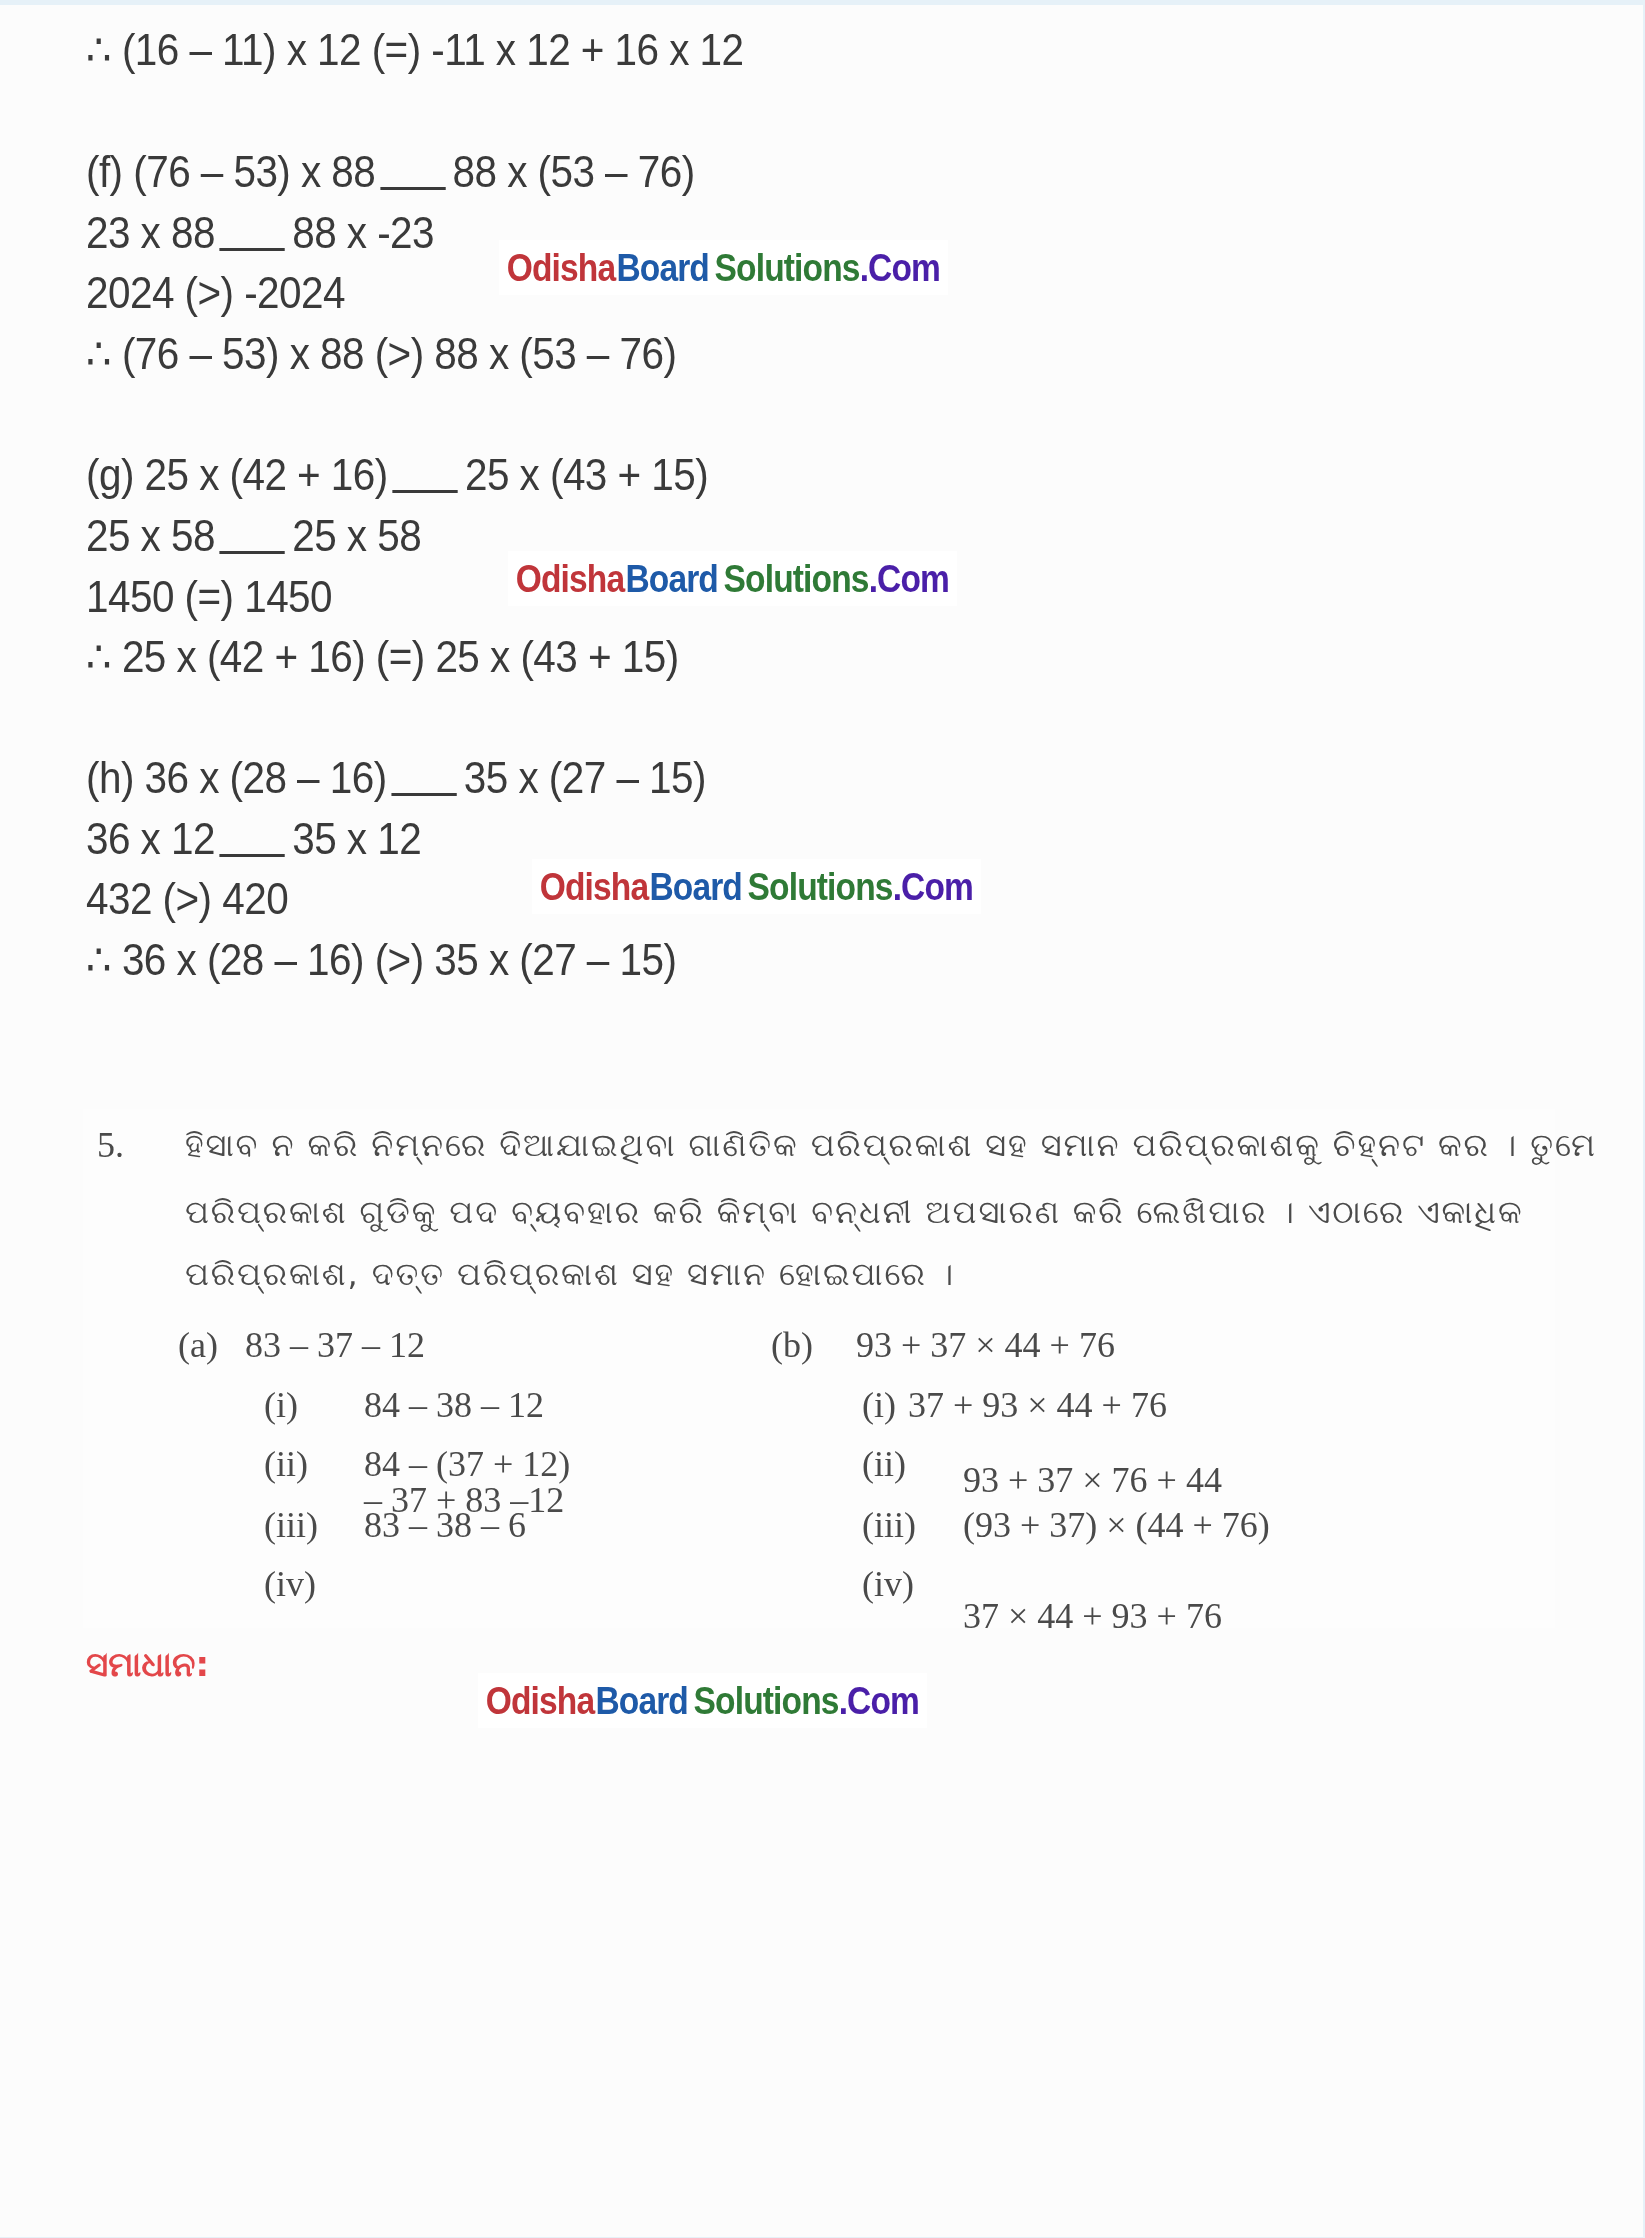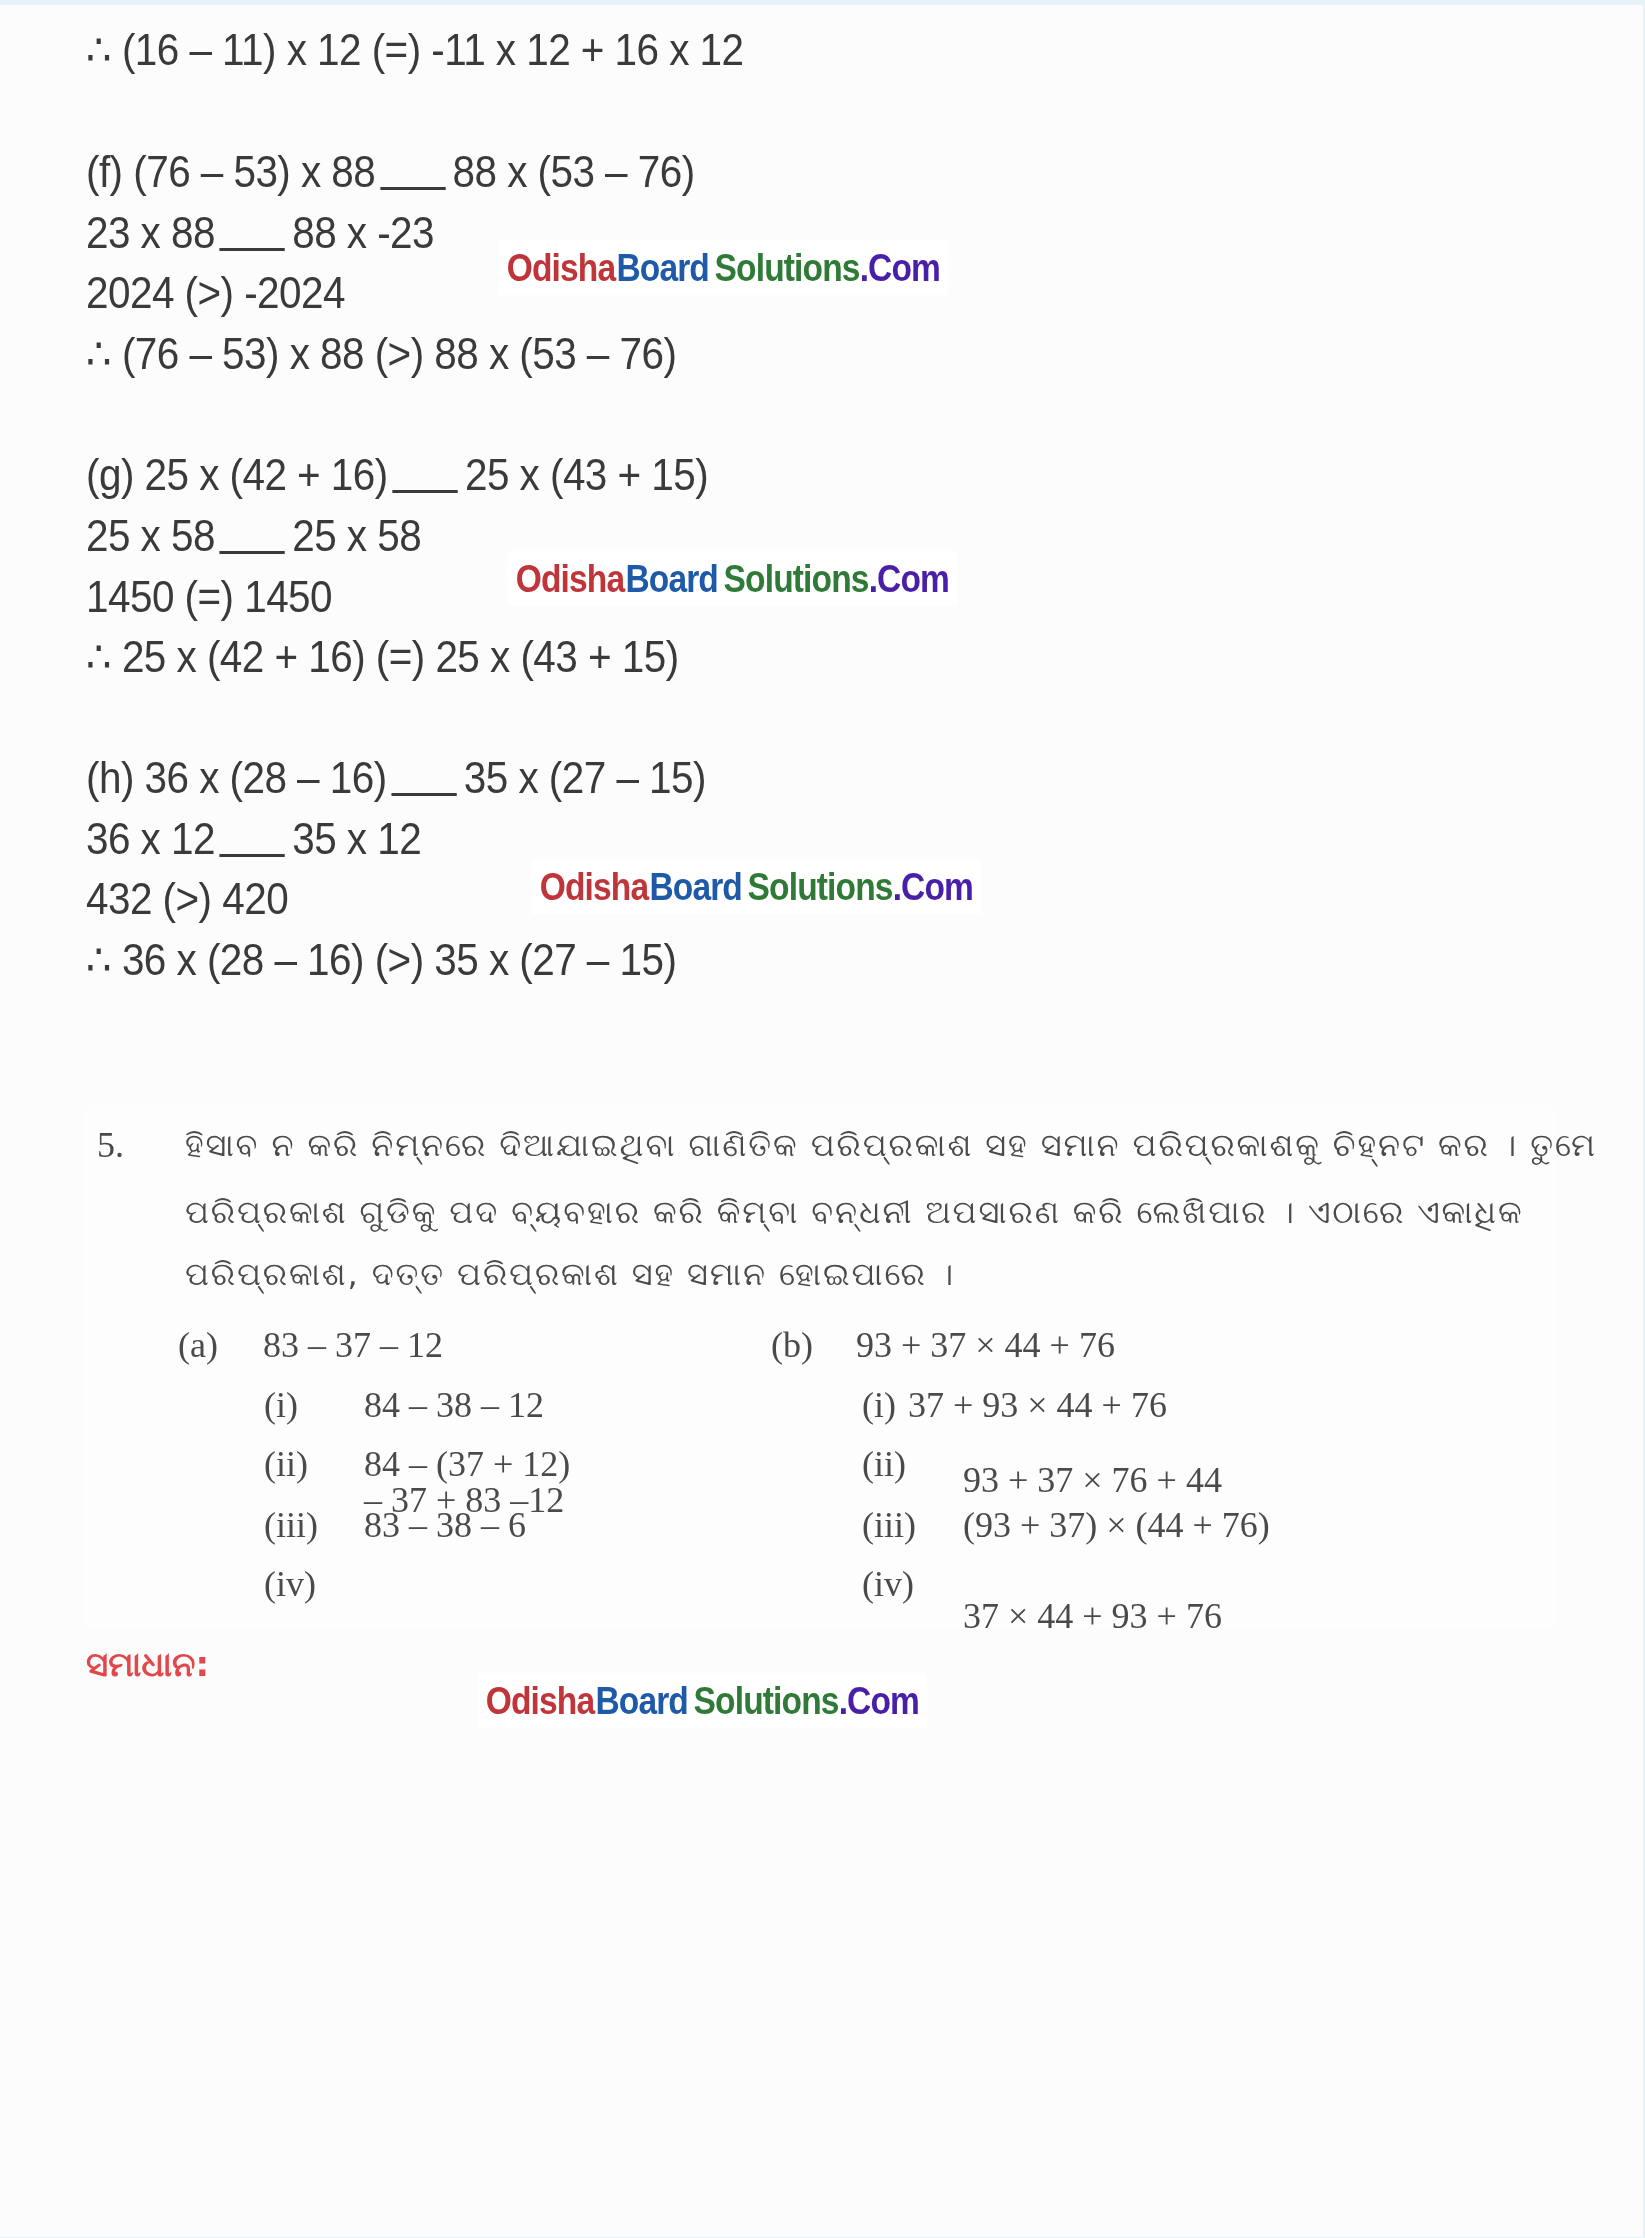--- a/index.html
+++ b/index.html
@@ -117,21 +117,21 @@
 <div class="line" style="top:934px;">∴ 36 x (28 – 16) (&gt;) 35 x (27 – 15)</div>
 <div class="wm" style="left:532px; top:859px;"><span class="w1">Odisha</span><span class="w2">Board</span><span class="w3">Solutions</span><span class="w4">.Com</span></div>
 
 <div class="q5box"></div>
 <div class="qnum serif">5.</div>
 <div class="odia" style="top:1125px;">ହିସାବ ନ କରି ନିମ୍ନରେ ଦିଆଯାଇଥିବା ଗାଣିତିକ ପରିପ୍ରକାଶ ସହ ସମାନ ପରିପ୍ରକାଶକୁ ଚିହ୍ନଟ କର । ତୁମେ</div>
 <div class="odia" style="top:1192px;">ପରିପ୍ରକାଶ ଗୁଡିକୁ ପଦ ବ୍ୟବହାର କରି କିମ୍ବା ବନ୍ଧନୀ ଅପସାରଣ କରି ଲେଖିପାର । ଏଠାରେ ଏକାଧିକ</div>
 <div class="odia" style="top:1254px;text-align:right;">ପରିପ୍ରକାଶ, ଦତ୍ତ ପରିପ୍ରକାଶ ସହ ସମାନ ହୋଇପାରେ ।</div>
 
 <div class="opt" style="left:178px; top:1325px;">(a)</div>
-<div class="opt" style="left:263px; top:1325px;">83 – 37 – 12</div>
+<div class="opt" style="left:245px; top:1325px;">83 – 37 – 12</div>
 
 <div class="opt" style="left:264px; top:1385px;">(i)</div>
 <div class="opt" style="left:364px; top:1385px;text-align:center;">84 – 38 – 12</div>
 <div class="opt" style="left:264px; top:1444px;">(ii)</div>
 <div class="opt" style="left:364px; top:1444px;">84 – (37 + 12)</div>
 <div class="opt" style="left:264px; top:1505px;">(iii)</div>
 <div class="opt" style="left:364px; top:1505px;">83 – 38 – 6</div>
 <div class="opt" style="left:264px; top:1564px;">(iv)</div>
 <div class="opt" style="left:364px; top:1480px;">– 37 + 83 –12</div>
 

